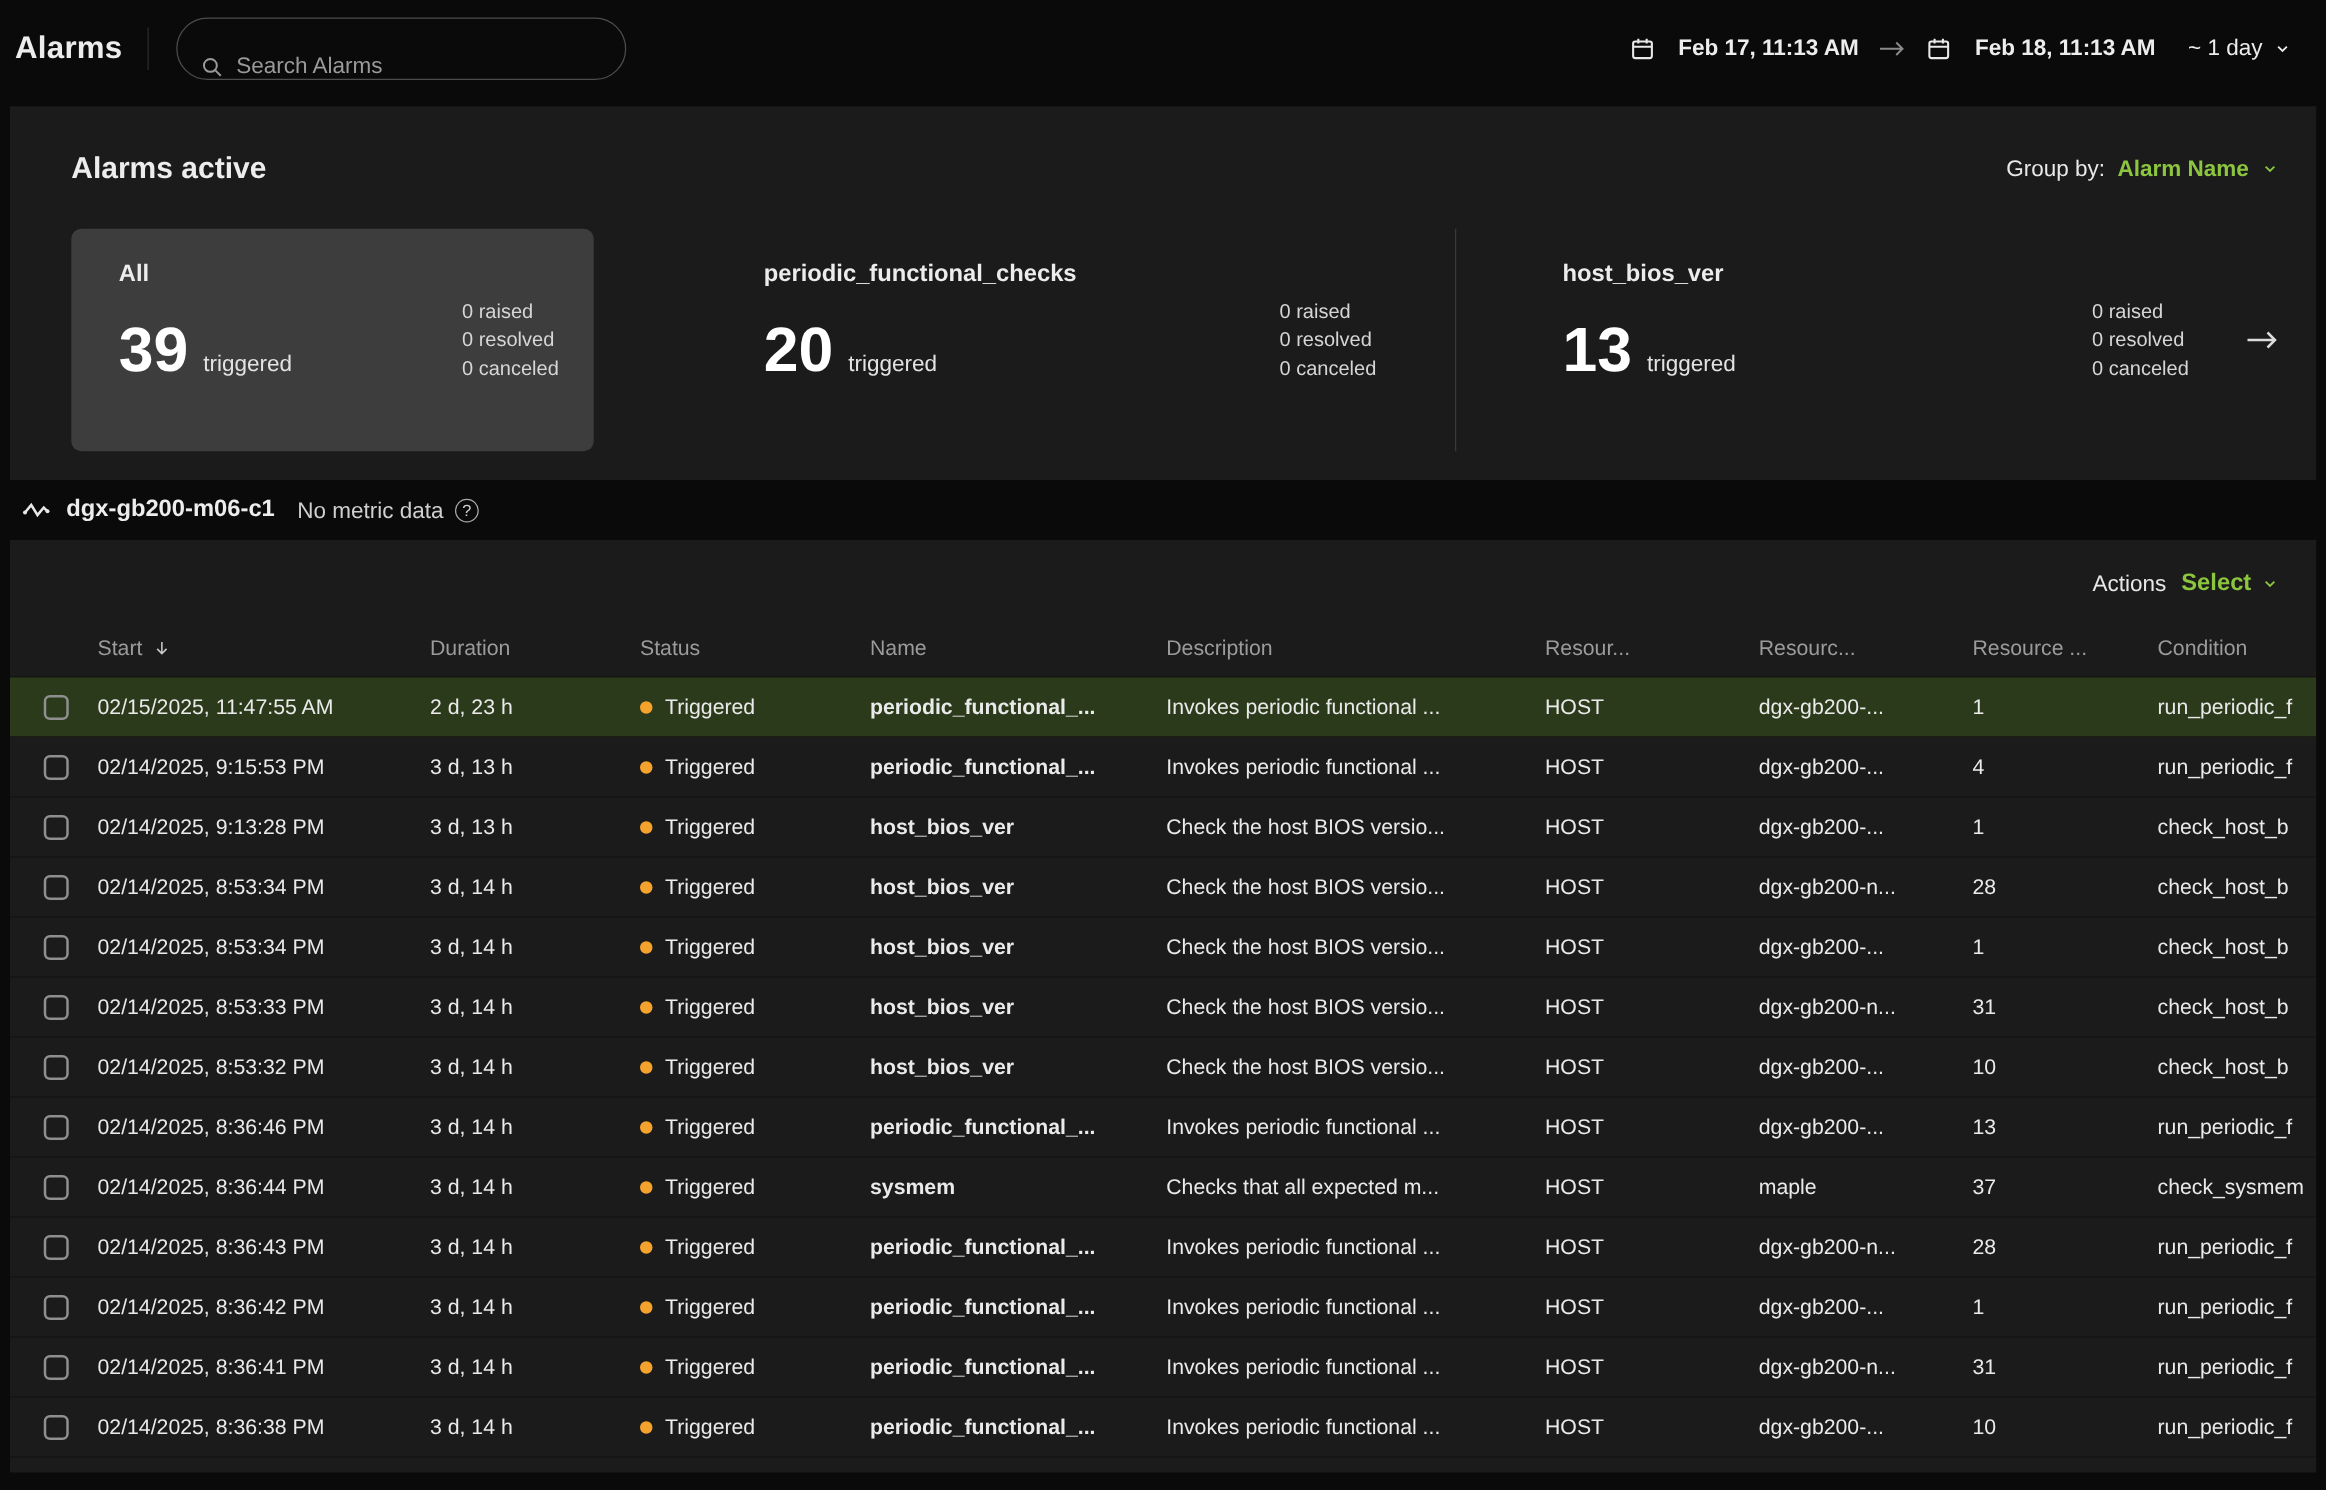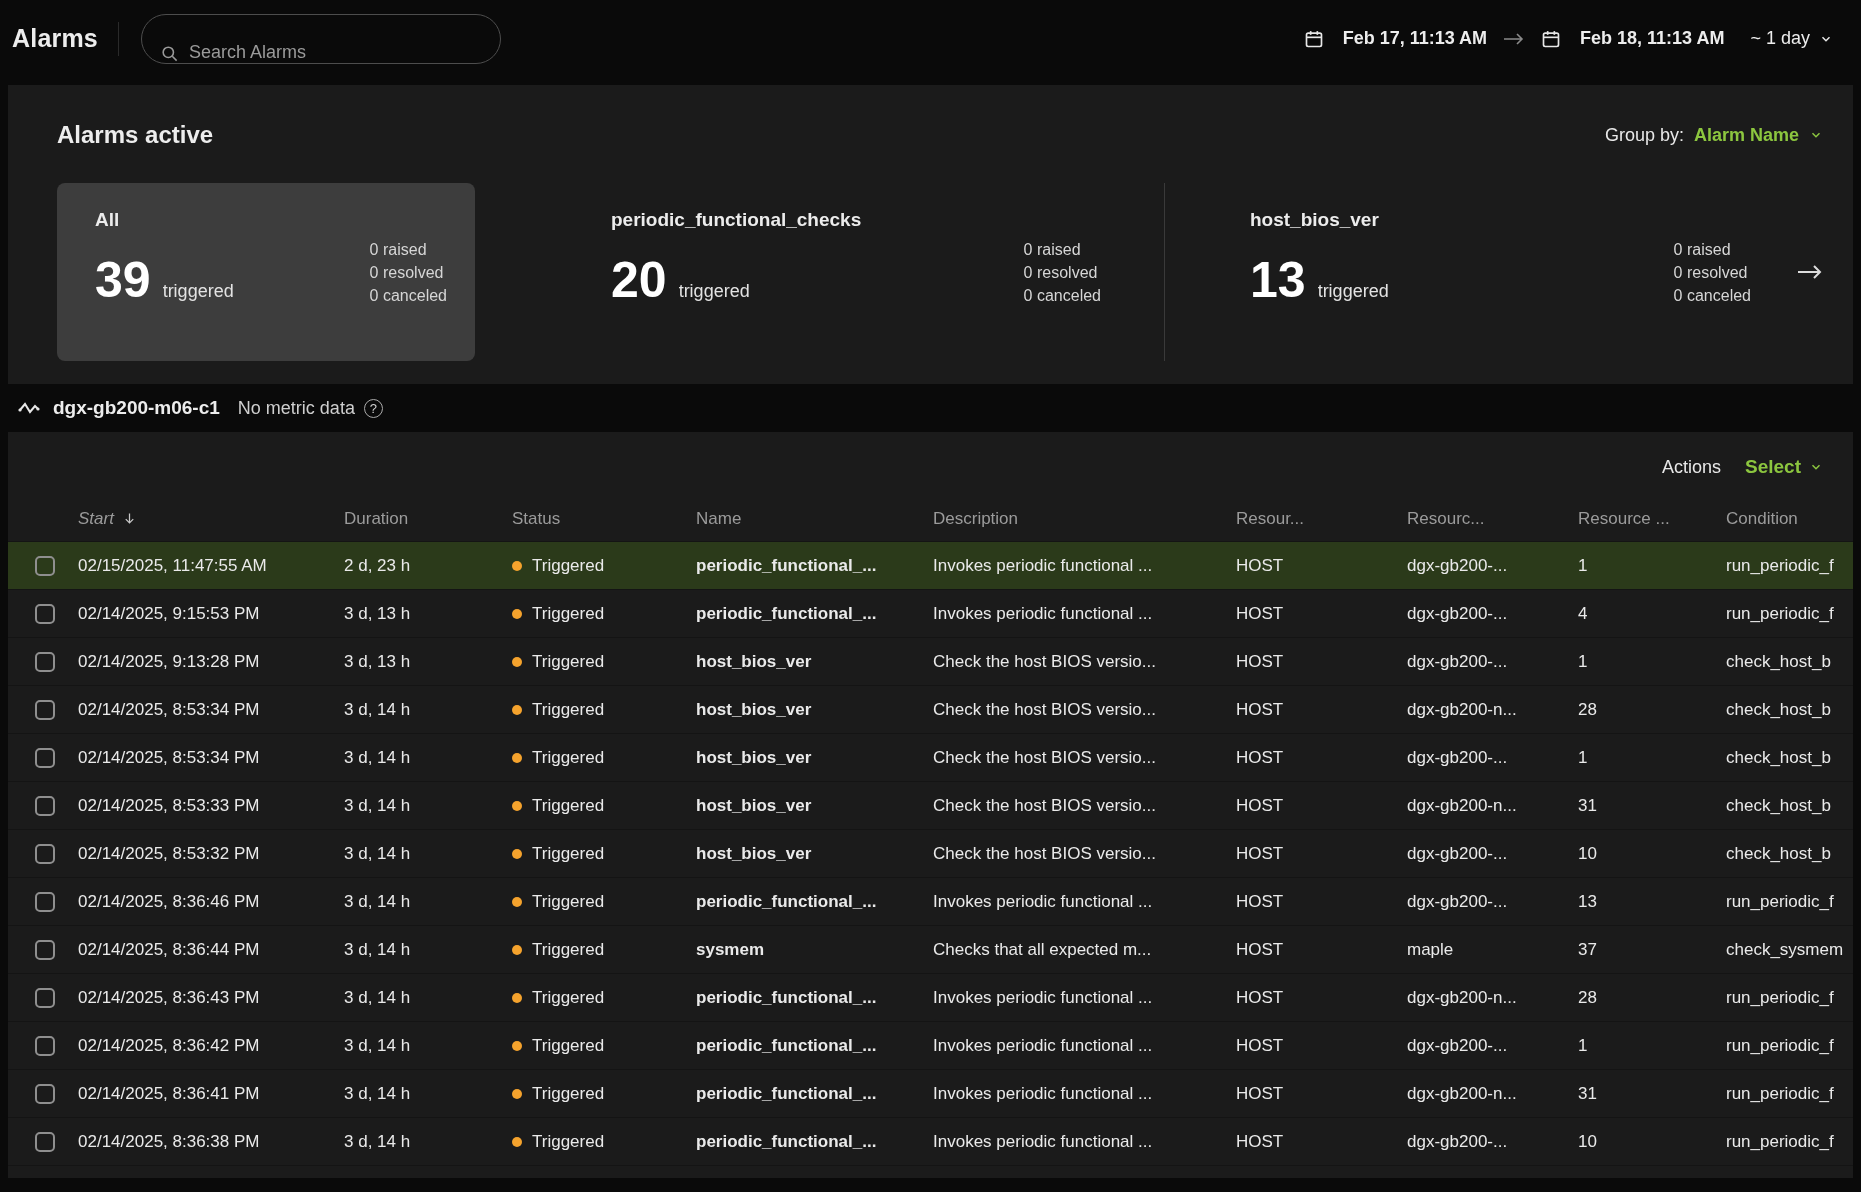--- a/index.html
+++ b/index.html
@@ -61,41 +61,41 @@
   .metric-bar { display:flex; align-items:center; height:48px; padding-left:17px; }
   .metric-host { font-size:19px; font-weight:700; margin-left:12px; }
   .metric-status { font-size:18px; color:#cfcfcf; margin-left:18px; }
   .help-circle { width:19px; height:19px; border:1.5px solid #ababab; border-radius:50%;
                  display:inline-flex; align-items:center; justify-content:center;
                  font-size:13px; color:#cfcfcf; margin-left:9px; cursor:pointer; }
 
   
   .table-panel { height:746px; padding-top:14px; overflow:hidden; }
   .actions-row { height:42px; display:flex; justify-content:flex-end; align-items:center;
-                 gap:24px; padding-right:30px; font-size:18px; color:#e8e8e8; }
+                 gap:12px; padding-right:30px; font-size:18px; color:#e8e8e8; }
   .actions-select { display:flex; align-items:center; gap:8px; cursor:pointer; background:none; border:0;
                     font-family:inherit; font-size:19px; }
 
   .thead, .trow {
     display:grid;
     grid-template-columns:70px 266px 168px 184px 237px 303px 171px 171px 148px minmax(150px,1fr);
     align-items:center;
   }
   .thead { margin-top:8px; height:46px; color:#9b9b9b; font-size:17px;
            border-bottom:1px solid #141414; }
   .trow { height:48px; border-bottom:1px solid #141414; font-size:17px; color:#eaeaea; cursor:pointer; }
   .trow.highlighted { background:var(--row_highlight); }
   .cell { white-space:nowrap; overflow:hidden; padding-right:14px; }
   .c-check { padding-left:27px; overflow:visible; }
   .checkbox { width:20px; height:20px; border:2px solid #8f8f8f; border-radius:5px;
               display:block; cursor:pointer; background:transparent; }
   .c-status { display:flex; align-items:center; gap:10px; }
   .dot { width:10px; height:10px; border-radius:50%; background:var(--status_orange); flex:none; }
   .c-name { font-weight:700; }
-  .th-start { display:flex; align-items:center; gap:8px; cursor:pointer;font-style:italic; }
+  .th-start { display:flex; align-items:center; gap:8px; cursor:pointer; }
   .th { cursor:pointer; }
 </style>
 </head>
 <body>
 
 <header class="topbar">
   <h1 class="page-title">Alarms</h1>
   <div class="topbar-sep"></div>
 
   <div class="search">

